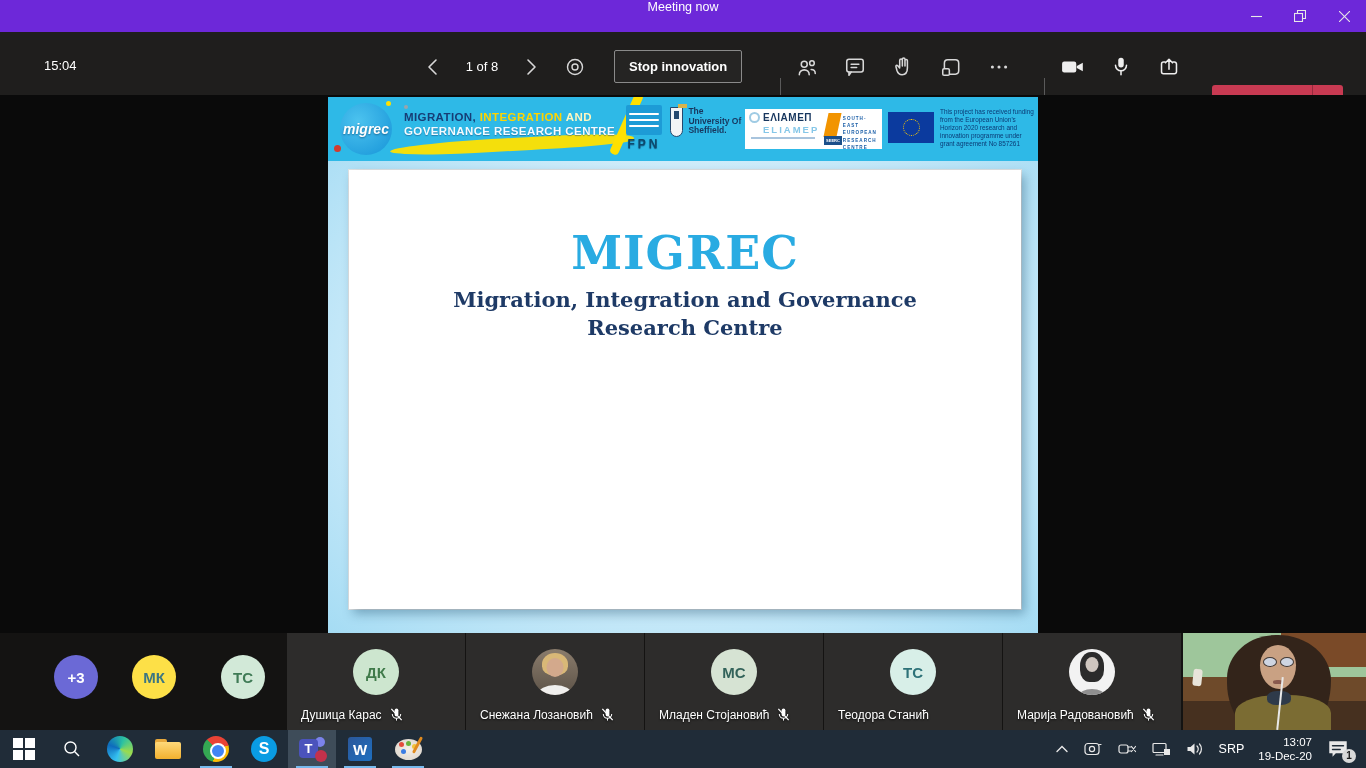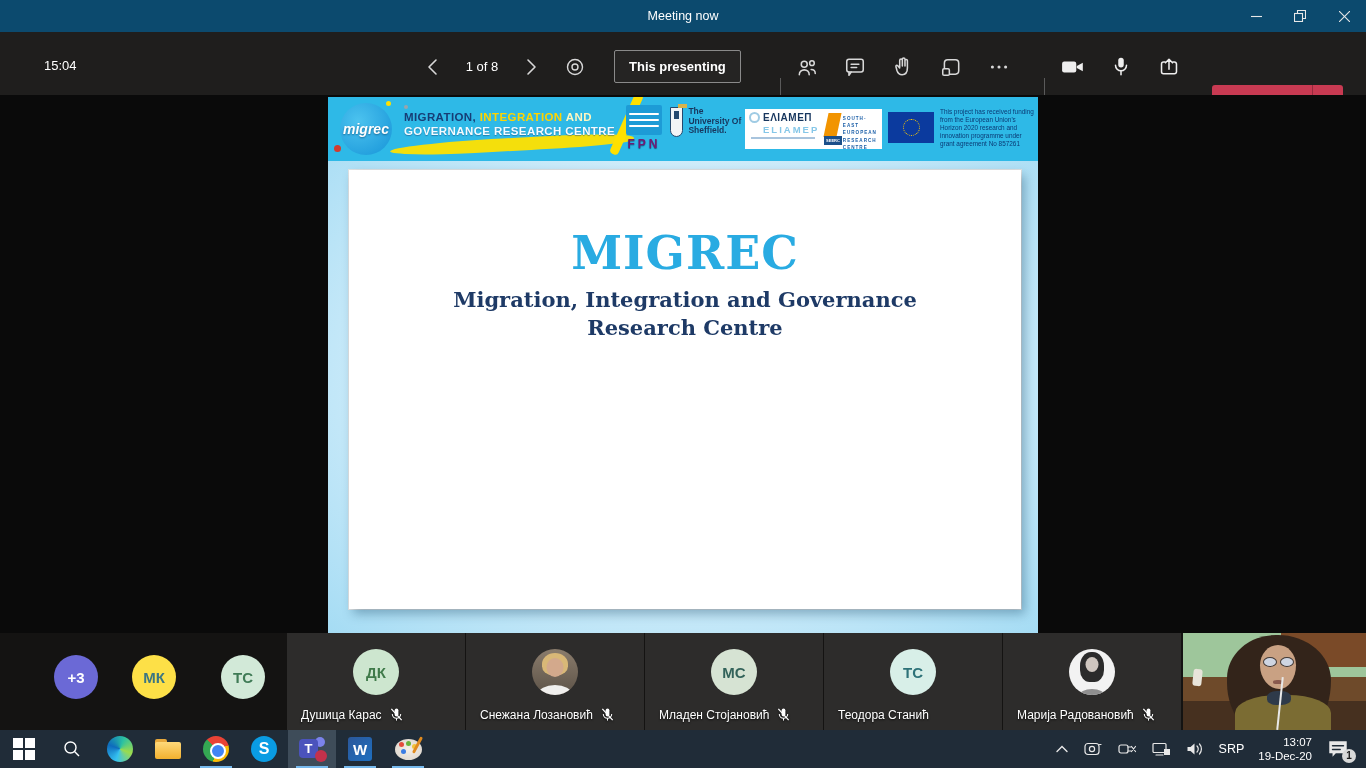--- a/index.html
+++ b/index.html
@@ -2,21 +2,21 @@
 <html><head>
 <meta charset="utf-8">
 <style>
   * { margin:0; padding:0; box-sizing:border-box; }
   html,body { width:1366px; height:768px; overflow:hidden; background:#000;
     font-family:"Liberation Sans", sans-serif; }
   .screen { position:relative; width:1366px; height:768px; background:#0a0a0a; }
 
   
   .titlebar { position:absolute; left:0; top:0; width:1366px; height:32px;
-    background:#0c4a6e; display:flex; align-items:center; justify-content:center; }
+    background:#6d28d9; display:flex; justify-content:center; }
   .titlebar .title { color:#fff; font-size:12.5px; }
   .win-controls { position:absolute; right:0; top:0; height:32px; display:flex; }
   .win-btn { width:44px; height:32px; display:flex; align-items:center; justify-content:center; }
   .win-btn svg { stroke:#e8e8e8; stroke-width:1.1; fill:none; }
 
   
   .toolbar { position:absolute; left:0; top:32px; width:1366px; height:63px;
     background:#1f1e1d; }
   .tb-clock { position:absolute; left:44px; top:26px; color:#fff; font-size:13px; }
   .tb-nav { position:absolute; left:418px; top:0; height:63px; display:flex;
@@ -75,21 +75,21 @@
     background:#ffe000; border-radius:60% 40% 55% 45%/70% 60% 50% 60%;
     transform:rotate(-3deg); z-index:1; opacity:.95; }
   .streak { position:absolute; left:294px; top:-6px; width:9px; height:66px;
     background:#ffe000; transform:rotate(24deg); z-index:0; border-radius:4px; }
 
   
   .fpn { position:absolute; left:296px; top:8px; width:40px; z-index:2; text-align:center; }
   .fpn-box { width:36px; height:30px; margin:0 auto; background:#1d9bd6; border-radius:2px;
     display:flex; flex-direction:column; justify-content:center; gap:4px; padding:4px 3px; }
   .fpn-wave { height:2px; background:#fff; border-radius:2px; }
-  .fpn-label { color:#701a75; font-weight:bold; font-size:12px; letter-spacing:3px;
+  .fpn-label { color:#0c4a6e; font-weight:bold; font-size:12px; letter-spacing:3px;
     text-shadow:0 1px 1px rgba(10,50,90,.7); margin-top:2px; }
   .sheffield { position:absolute; left:342px; top:10px; width:76px; display:flex; gap:5px; z-index:2; }
   .crest { width:24px; height:30px; background:#f2f4f6; border:1px solid #24486e;
     border-radius:0 0 11px 11px; position:relative; }
   .crest:before { content:""; position:absolute; left:3px; top:3px; right:3px; height:8px;
     background:#24486e; }
   .crest:after { content:""; position:absolute; left:7px; top:-4px; width:9px; height:4px;
     background:#d8b34a; }
   .sheffield-text { color:#17365e; font-weight:bold; font-size:8.5px; line-height:9.5px; }
   .eliamep { position:absolute; left:417px; top:12px; width:76px; height:40px; background:#fff;
@@ -247,21 +247,21 @@
         <svg width="16" height="18" viewBox="0 0 16 18">
             <path d="M5 2l7 7-7 7" stroke-width="1.6"></path>
           </svg>
       </div>
       <div class="tb-iconbtn">
         <svg width="22" height="22" viewBox="0 0 22 22">
             <circle cx="11" cy="11" r="7.5"></circle>
             <circle cx="11" cy="11" r="3"></circle>
           </svg>
       </div>
-      <button class="stop-btn">This presenting</button>
+      <button class="stop-btn">Stop innovation</button>
     </div>
 
     <div class="tb-sep" style="left:780px"></div>
 
     <div class="tb-icons">
       <div class="tb-iconbtn">
         <svg width="22" height="20" viewBox="0 0 20 18">
             <circle cx="7.5" cy="6.5" r="2.7"></circle>
             <path d="M3 16c0-2.7 2-4.4 4.5-4.4S12 13.3 12 16"></path>
             <circle cx="14.5" cy="5.5" r="2.1"></circle>

